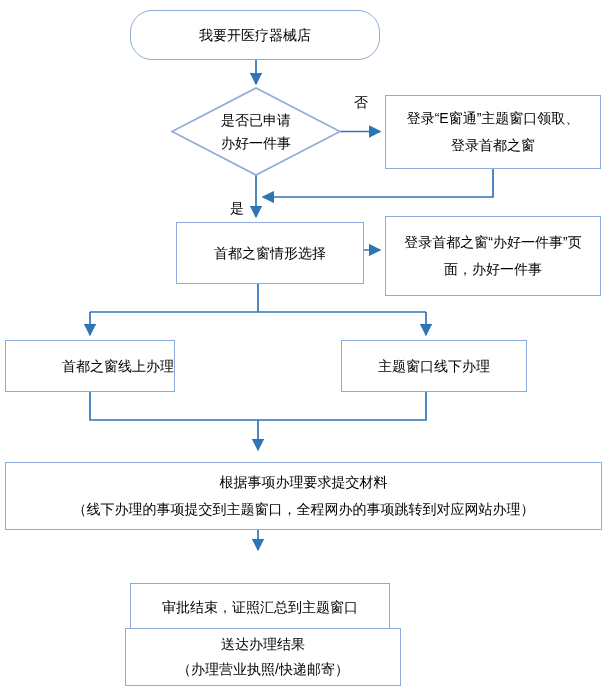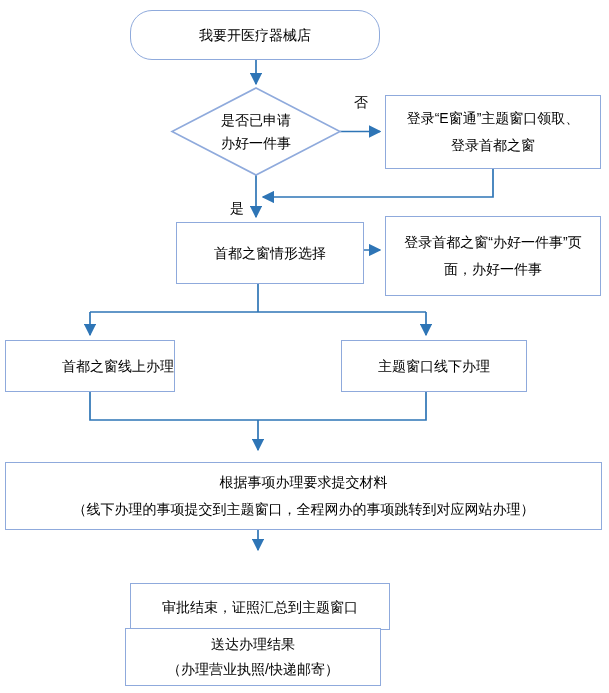--- a/index.html
+++ b/index.html
@@ -109,18 +109,18 @@
 
   <div class="node" style="left:5px;top:462px;width:597px;height:68px;line-height:27px;">
     <span class="line">根据事项办理要求提交材料</span>
     <span class="line">（线下办理的事项提交到主题窗口，全程网办的事项跳转到对应网站办理）</span>
   </div>
 
   <div class="node" style="left:130px;top:555px;width:260px;height:47px;margin-top:28px;">
     <span class="line">审批结束，证照汇总到主题窗口</span>
   </div>
 
-  <div class="node" style="left:125px;top:628px;width:256px;height:58px;line-height:25px;">
+  <div class="node" style="left:125px;top:628px;width:276px;height:58px;line-height:25px;">
     <span class="line">送达办理结果</span>
     <span class="line">（办理营业执照/快递邮寄）</span>
   </div>
 
 </div>
 
 </body></html>

